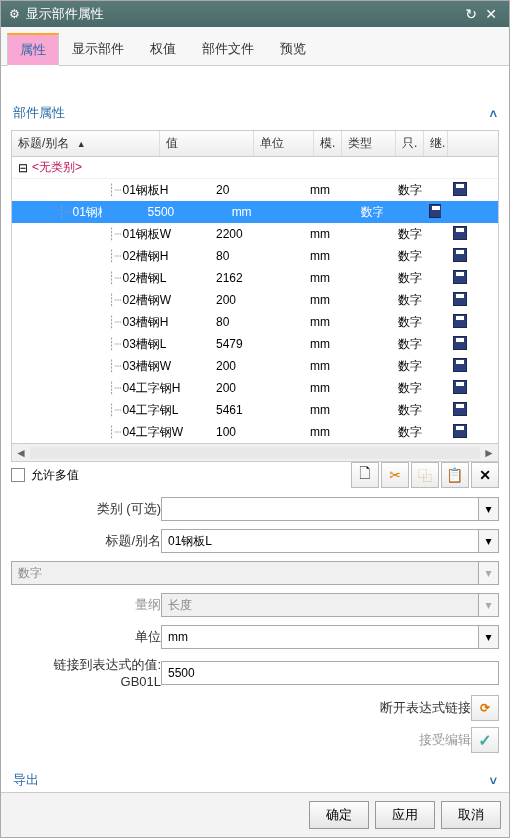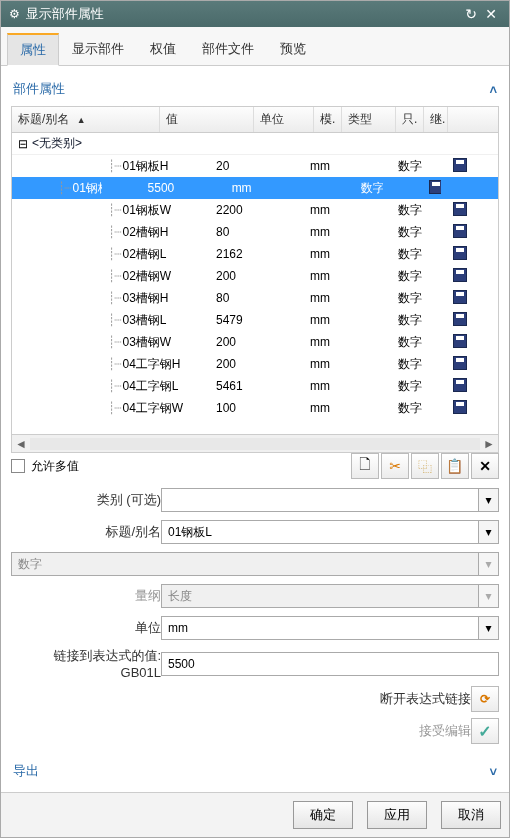--- a/index.html
+++ b/index.html
@@ -40,41 +40,42 @@
 }
 .tab {
   padding: 6px 12px;
   font-size: 13px;
   color: #333;
   border: 1px solid transparent;
   border-bottom: none;
   cursor: pointer;
 }
 .tab.active {
-  background: #e5e5e5;
+  background: #f9a8d4;
   border-color: #ccc;
   color: #2a6aa8;
   border-bottom: 1px solid #fff;
   margin-bottom: -1px;
   border-top: 2px solid #f9a825;
 }
 .content {
   flex: 1;
   padding: 10px 10px 4px 10px;
   overflow: hidden;
   display: flex;
   flex-direction: column;
 }
 .section-header {
   display: flex;
   justify-content: space-between;
   align-items: center;
   color: #2a6aa8;
   font-size: 13px;
   padding: 4px 2px 8px 2px;
+  margin-top: 24px;
 }
 .section-header .chev { color: #2a6aa8; font-weight: bold; cursor: pointer; }
 .grid-wrap {
   border: 1px solid #ccc;
   height: 380px;
   display: flex;
   flex-direction: column;
 }
 .grid-header {
   display: flex;
@@ -99,21 +100,21 @@
   position: relative;
 }
 .tree-row {
   display: flex;
   align-items: center;
   height: 22px;
   padding-left: 6px;
   border-bottom: 1px solid #f0f0f0;
 }
 .tree-exp { width: 14px; cursor: pointer; }
-.tree-label { color: #0f172a; text-align: right; }
+.tree-label { color: #be185d; text-align: right; }
 .data-row {
   display: flex;
   height: 22px;
   align-items: center;
   justify-content: flex-end;
 }
 .data-row.selected { background: #3399ff; color: #fff; gap: 40px; }
 .data-row .cell { padding: 0 6px; overflow: hidden; white-space: nowrap; }
 .cell.c-title { padding-left: 46px; }
 .save-icon {
@@ -176,21 +177,21 @@
   display:flex; align-items:center; justify-content:center;
   background: linear-gradient(#fff,#ececec);
   cursor:pointer;
 }
 .bottom-bar {
   border-top: 1px solid #ccc;
   background: #f3f3f3;
   padding: 8px;
   display: flex;
   justify-content: flex-end;
-  gap: 14px;
+  gap: 6px;
 }
 .btn {
   min-width: 60px;
   height: 28px;
   border: 1px solid #999;
   background: linear-gradient(#fdfdfd,#e5e5e5);
   font-size: 13px;
   cursor: pointer;
 }
 .sort-ind { font-size:9px; margin-left:4px; }

